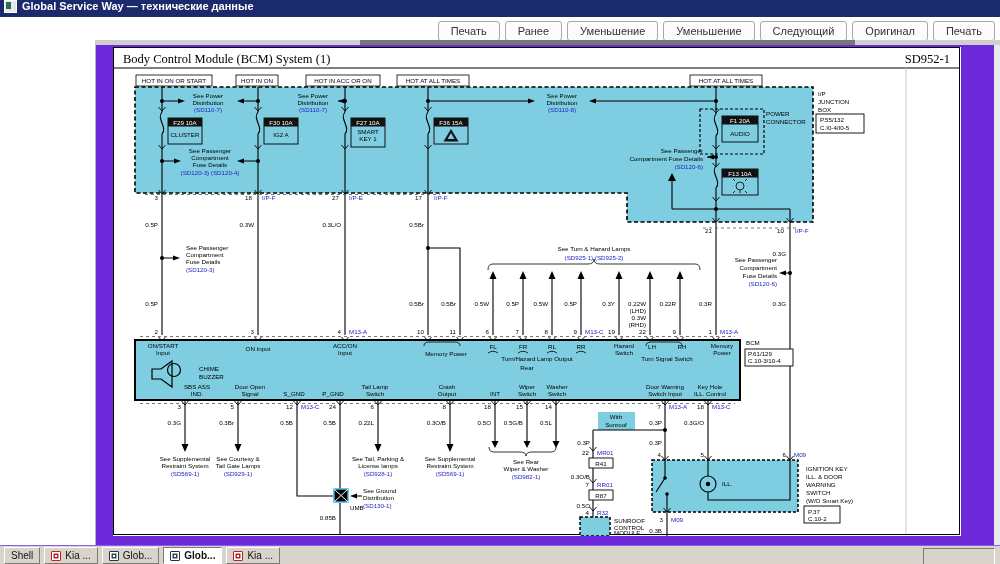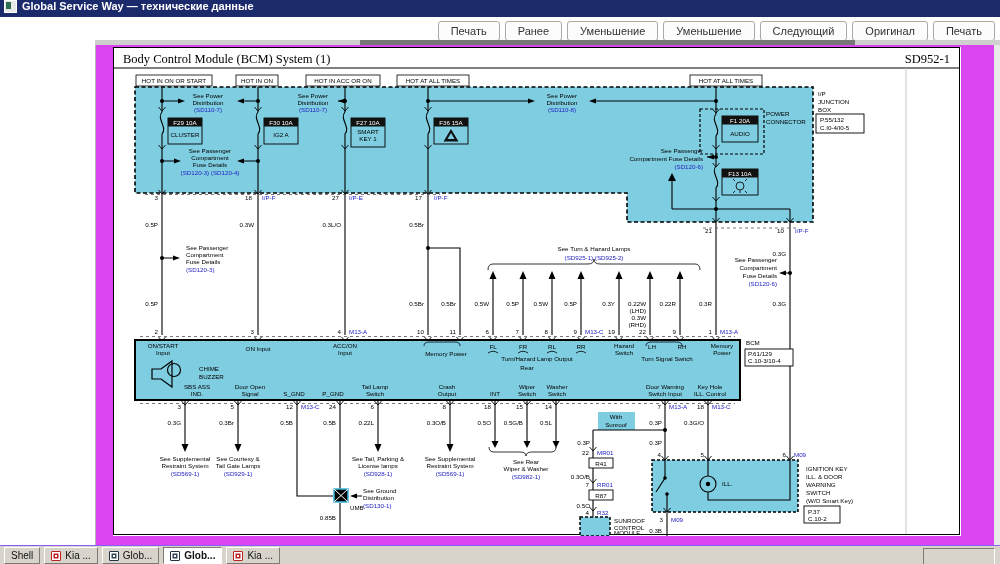--- a/index.html
+++ b/index.html
@@ -13,21 +13,21 @@
   .titlebar .appicon::after{content:"";position:absolute;left:1px;top:1px;width:5px;height:7px;background:#2e6e4e;}
   .titlebar .title{color:#fff;font-size:11px;font-weight:bold;}
   
   .toolbar{position:absolute;left:0;top:17px;width:1000px;height:28px;background:#fff;}
   .toolbar .btns{position:absolute;right:5px;top:4px;display:flex;gap:5px;}
   .toolbar button{font-family:"Liberation Sans",sans-serif;font-size:11px;color:#333;
             background:#fcfcfc;border:1px solid #a9a9a9;border-radius:3px;padding:3px 12px;cursor:pointer;}
   .hscroll{position:absolute;left:95px;top:40px;width:905px;height:5px;background:#cfcfcf;}
   .hscroll .thumb{position:absolute;left:265px;top:0;width:495px;height:5px;background:#777;}
   
-  .workspace{position:absolute;left:0;top:45px;width:1000px;height:500px;background:#d946ef;}
+  .workspace{position:absolute;left:0;top:45px;width:1000px;height:500px;background:#6d28d9;}
   .leftpane{position:absolute;left:0;top:0;width:95px;height:500px;background:#fff;border-right:1px solid #b5b5b5;}
   .rightsliver{position:absolute;right:0;top:0;width:6px;height:500px;background:#e9e9e9;}
   svg.page{position:absolute;left:113px;top:2px;background:#fff;}
   
   .taskbar{position:absolute;left:0;top:545px;width:1000px;height:19px;background:#d8d4cc;
            border-top:1px solid #8b5cf6;display:flex;align-items:center;}
   .taskbtn{height:15px;margin-left:4px;padding:0 6px;display:flex;align-items:center;gap:4px;
            font-size:10px;color:#111;background:#d8d4cc;
            border-top:1px solid #fff;border-left:1px solid #fff;
            border-right:1px solid #7d7a74;border-bottom:1px solid #7d7a74;cursor:pointer;white-space:nowrap;}

